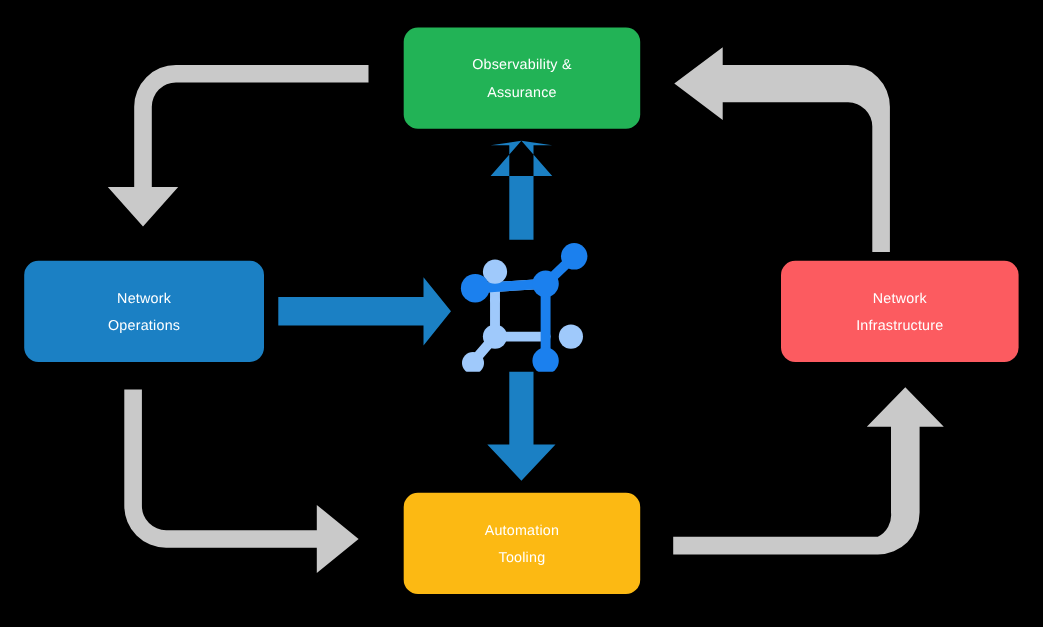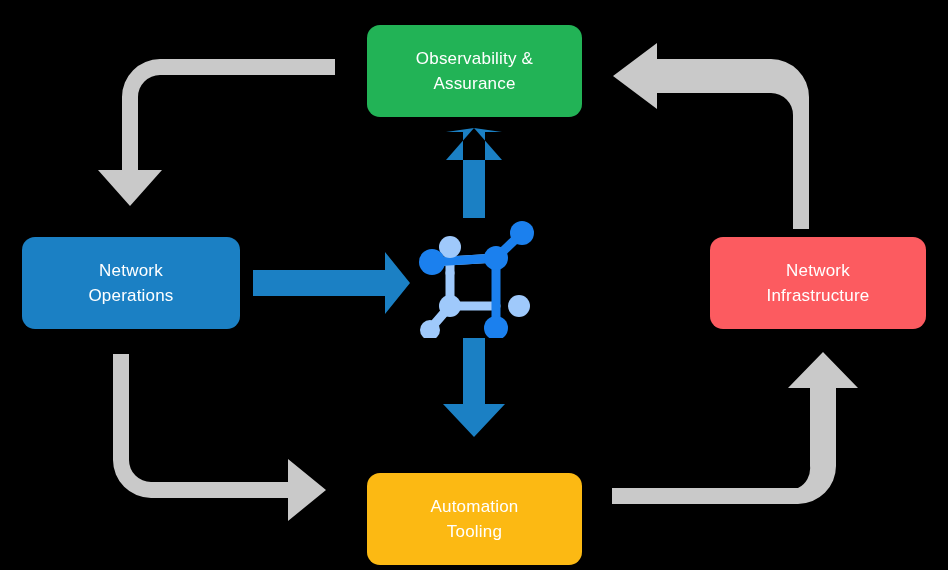--- a/index.html
+++ b/index.html
@@ -19,31 +19,31 @@
     position: absolute;
     border-radius: 13px;
     display: flex;
     align-items: center;
     justify-content: center;
     text-align: center;
     box-sizing: border-box;
   }
   .node-label {
     color: #ffffff;
-    font-size: 17px;
+    font-size: 13px;
     line-height: 25px;
     font-weight: 400;
     letter-spacing: 0.2px;
     white-space: pre-line;
     padding: 0 10px;
   }
   #box-observability { left: 367px; top: 25px;  width: 215px; height: 92px; background: #22b356; }
   #box-network-ops   { left: 22px;  top: 237px; width: 218px; height: 92px; background: #1b80c4; }
   #box-network-infra { left: 710px; top: 237px; width: 216px; height: 92px; background: #fc5b60; }
-  #box-automation    { left: 367px; top: 448px; width: 215px; height: 92px; background: #fcb913; margin-top: 25px; }
+  #box-automation    { left: 367px; top: 448px; width: 215px; height: 92px; background: #fcb913; }
 
   .svg-layer {
     position: absolute;
     left: 0;
     top: 0;
     width: 948px;
     height: 570px;
     pointer-events: none;
   }
   .icon-wrap {

